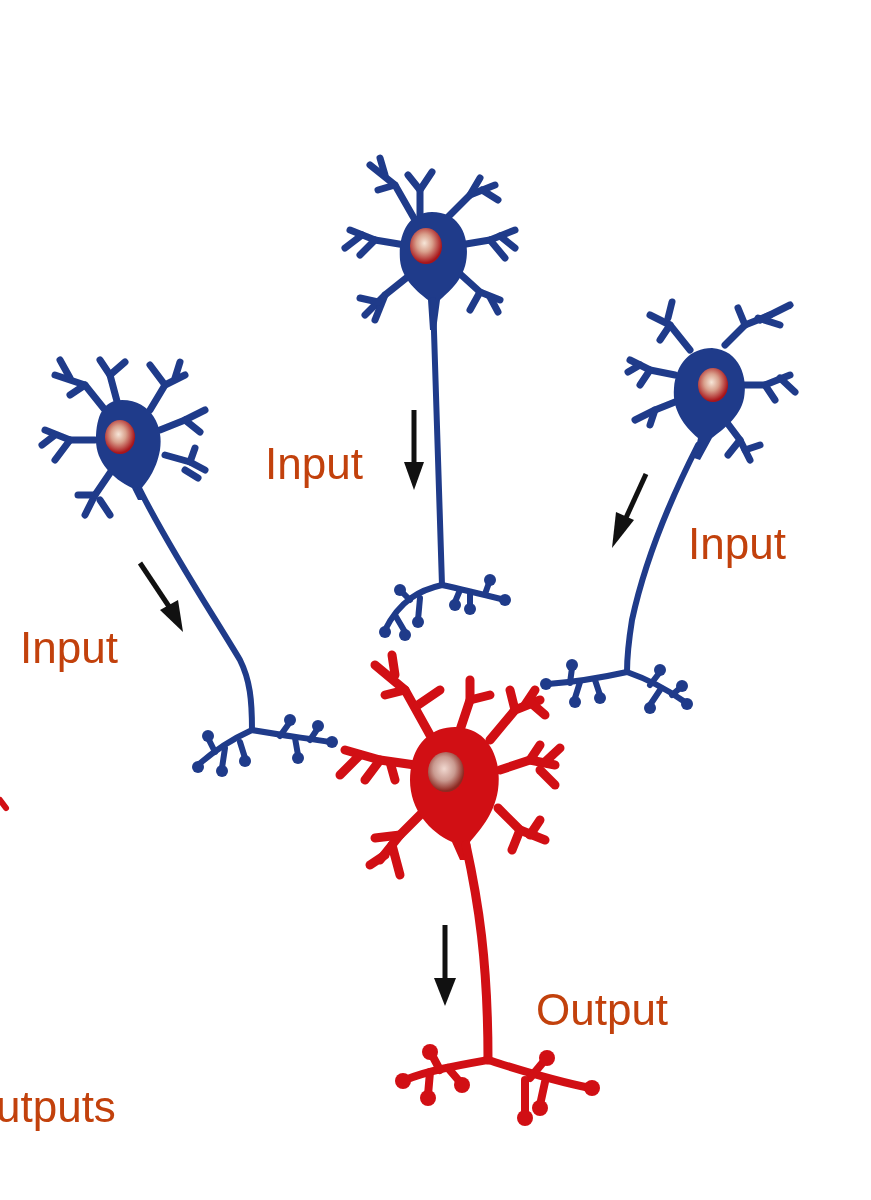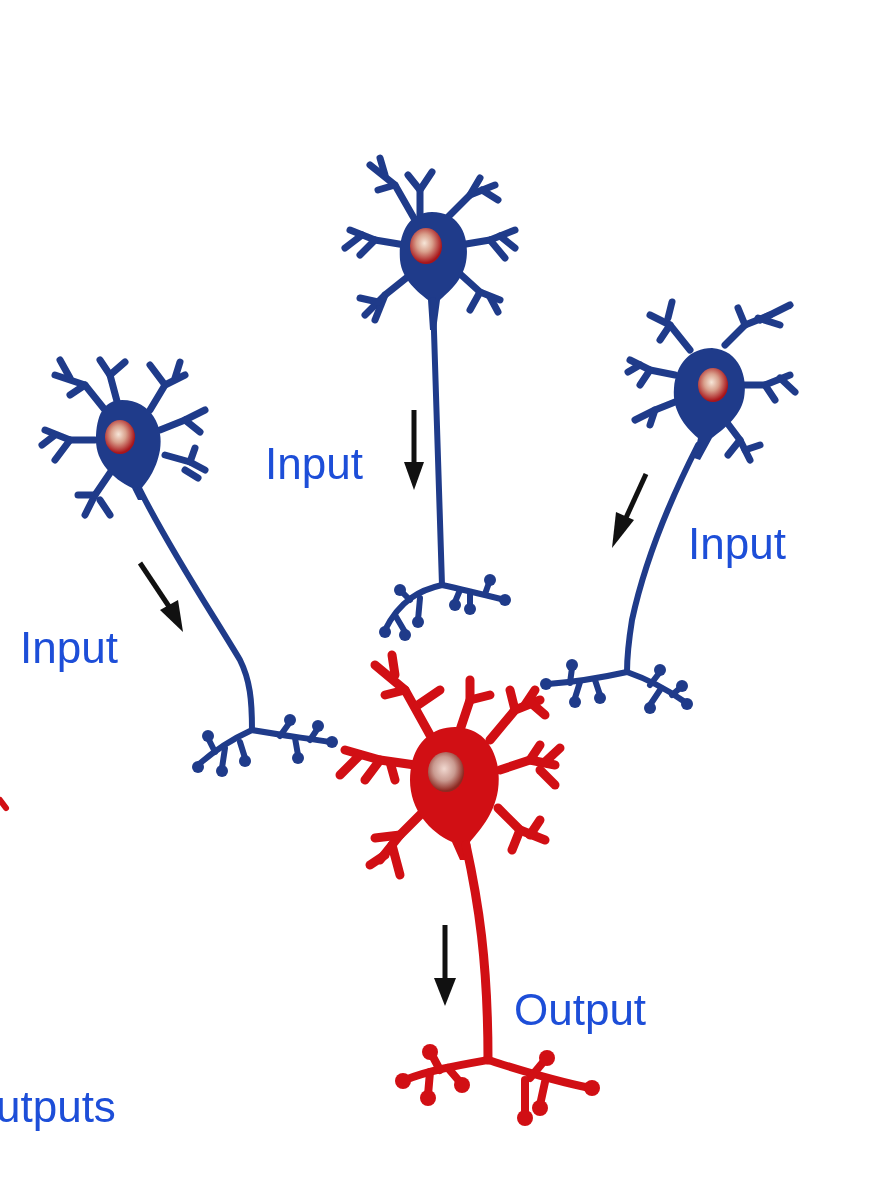--- a/index.html
+++ b/index.html
@@ -1,18 +1,18 @@
 <!DOCTYPE html>
 <html><head>
   <meta charset="utf-8">
   <style>
     html, body { margin: 0; padding: 0; background: #ffffff; }
     body { width: 871px; height: 1200px; position: relative; overflow: hidden; font-family: "Liberation Sans", sans-serif; }
     svg.diagram { position: absolute; left: 0; top: 0; }
-    .label { position: absolute; font-family: "Liberation Sans", sans-serif; font-size: 44px; color: #1d4ed8; line-height: 1; white-space: nowrap; }
+    .label { position: absolute; font-family: "Liberation Sans", sans-serif; font-size: 44px; color: #c2410c; line-height: 1; white-space: nowrap; }
   </style>
 </head>
 <body>
 
 <svg class="diagram" width="871" height="1200" viewBox="0 0 871 1200" xmlns="http://www.w3.org/2000/svg">
   <defs>
     <radialGradient id="nuc" cx="45%" cy="42%" r="55%">
       <stop offset="0%" stop-color="#f6e6d8"></stop>
       <stop offset="45%" stop-color="#d9a08c"></stop>
       <stop offset="100%" stop-color="#a8141a"></stop>
@@ -243,14 +243,14 @@
     <g>
       <line x1="445" y1="925" x2="445" y2="985"></line>
       <path d="M434,978 L456,978 L445,1006 Z" stroke="none"></path>
     </g>
   </g>
 </svg>
 
 <div class="label" style="left:265px; top:442px;">Input</div>
 <div class="label" style="left:20px; top:626px;">Input</div>
 <div class="label" style="left:688px; top:522px;">Input</div>
-<div class="label" style="left:514px; top:988px;">Output</div>
+<div class="label" style="left:536px; top:988px;">Output</div>
 <div class="label" style="left:-4px; top:1085px;">utputs</div>
 
 </body></html>

